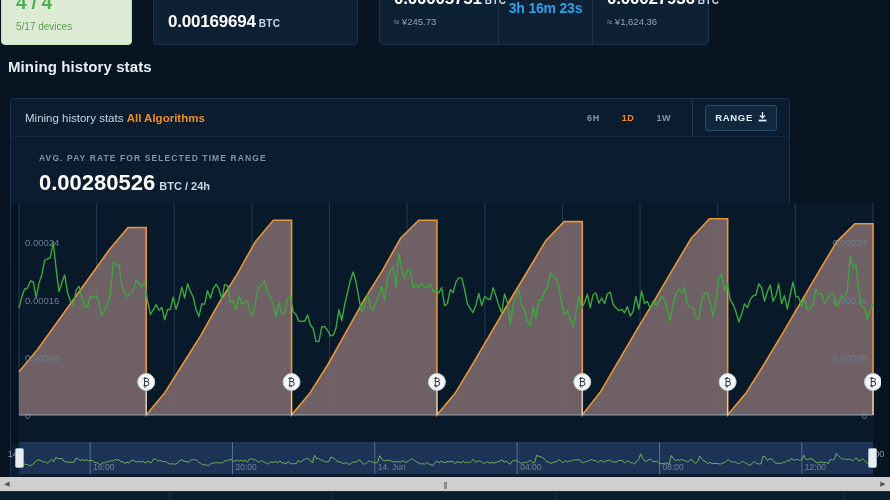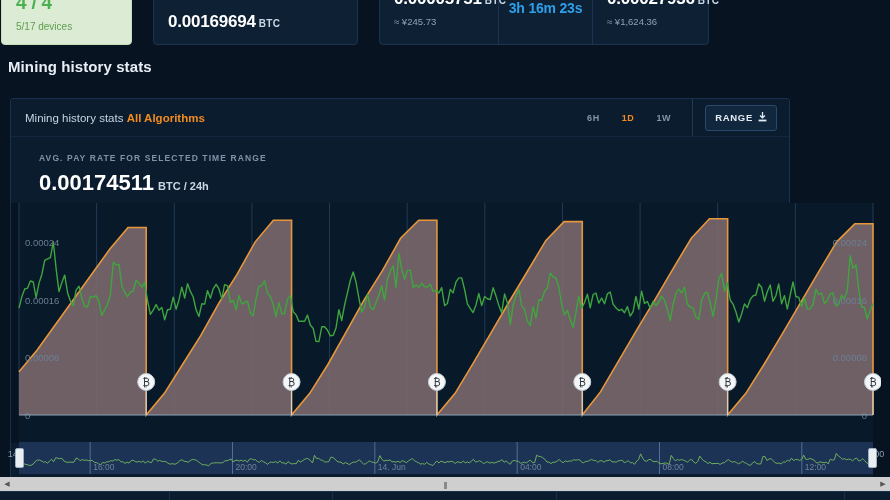--- a/index.html
+++ b/index.html
@@ -192,21 +192,21 @@
               <rect x="0.6" y="7.6" width="7.8" height="1.8" fill="#e4ecf4"></rect>
             </svg>
         </span>
       </div>
     </div>
   </div>
 
   <div class="avg-block">
     <div class="avg-label">AVG. PAY RATE FOR SELECTED TIME RANGE</div>
     <div class="avg-value">
-      <span>0.00174511</span><span class="u">BTC / 24h</span>
+      <span>0.00280526</span><span class="u">BTC / 24h</span>
     </div>
   </div>
 
   <div class="plot-wrap">
     <svg class="plot-svg" id="plotsvg" width="870" height="240">
         <rect x="0" y="0" width="870" height="240" fill="#071320"></rect>
         <rect x="8" y="0" width="854" height="240" fill="#08192a"></rect>
         <line x1="8" y1="0" x2="8" y2="212" stroke="#223b57" stroke-width="1"></line>
         <line x1="85.63636363636364" y1="0" x2="85.63636363636364" y2="212" stroke="#223b57" stroke-width="1"></line>
         <line x1="163.27272727272728" y1="0" x2="163.27272727272728" y2="212" stroke="#223b57" stroke-width="1"></line>

